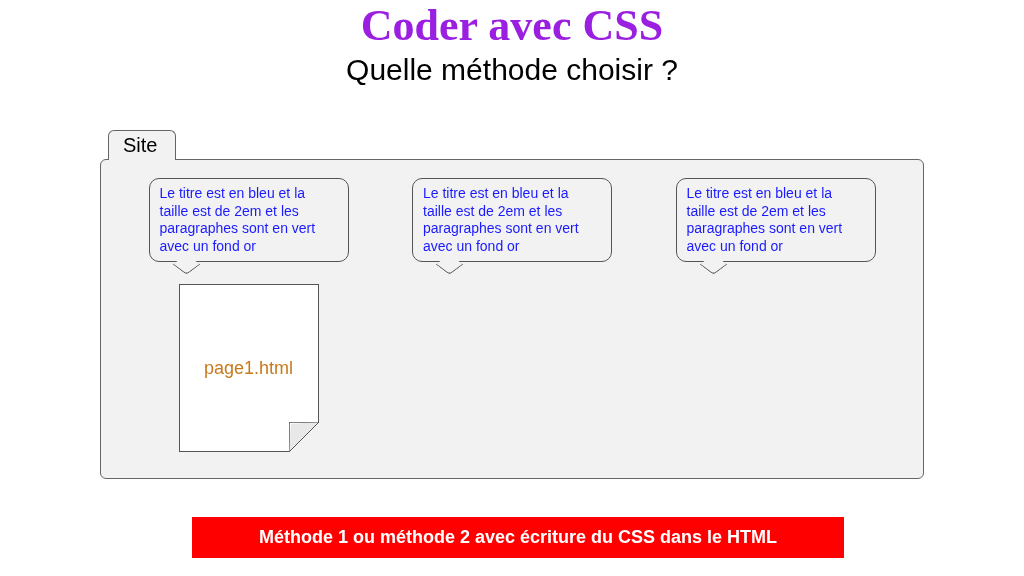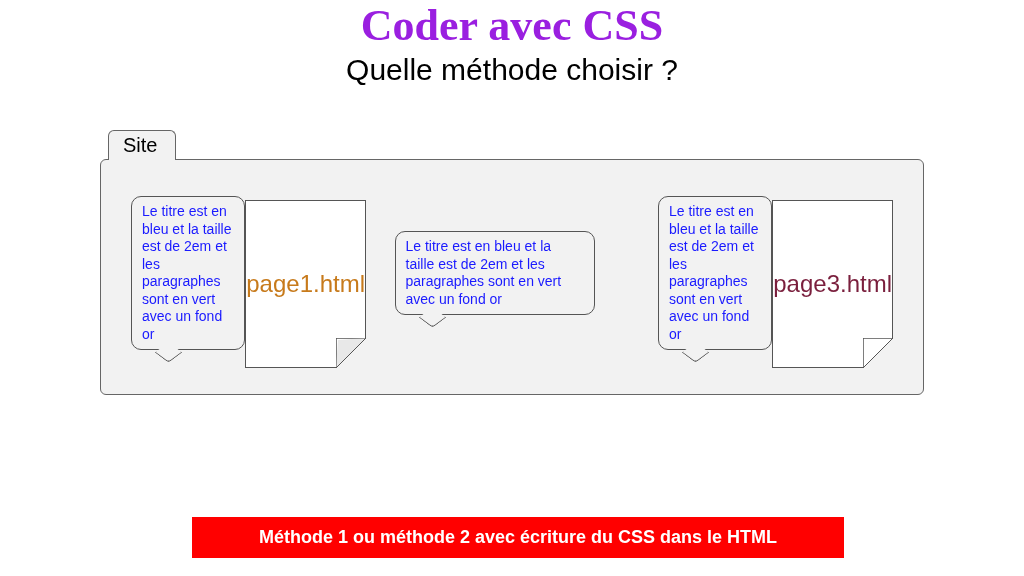--- a/index.html
+++ b/index.html
@@ -47,21 +47,21 @@
     border: 1px solid #666;
     border-radius: 6px;
     padding: 18px 30px 26px 30px;
     margin-top: -1px;
     display: flex;
     justify-content: space-between;
   }
   .col {
     width: 235px;
     display: flex;
-    flex-direction: row;
+    flex-direction: column;
     align-items: center;
   }
   .bubble {
     position: relative;
     background: #f2f2f2;
     border: 1px solid #555;
     border-radius: 10px;
     padding: 6px 10px;
     font-size: 14px;
     line-height: 1.25;
@@ -87,21 +87,21 @@
     width: 140px;
     height: 168px;
     background: #fff;
     border: 1px solid #555;
     position: relative;
     display: flex;
     align-items: center;
     justify-content: center;
   }
   .page .label {
-    font-size: 24px;
+    font-size: 18px;
   }
   .page svg.dogear {
     position: absolute;
     right: -1px;
     bottom: -1px;
   }
   .c1 { color: #c77a1b; }
   .c2 { color: #2e8b2e; }
   .c3 { color: #7a1f3d; }
   .banner {
@@ -142,28 +142,18 @@
         </svg>
       </div>
     </div>
 
     <div class="col">
       <div class="bubble">Le titre est en bleu et la taille est de 2em et les paragraphes sont en vert avec un fond or</div>
     </div>
 
     <div class="col">
       <div class="bubble">Le titre est en bleu et la taille est de 2em et les paragraphes sont en vert avec un fond or</div>
-      <div class="page">
-        <span class="label c3">page3.html</span>
-        <svg class="dogear" width="30" height="30">
-          <polygon points="0,30 30,0 30,30" fill="#f2f2f2"></polygon>
-          <polygon points="0,30 30,0 0,0" fill="#ffffff" stroke="#555" stroke-width="1"></polygon>
-          <line x1="0" y1="30" x2="30" y2="0" stroke="#555" stroke-width="1"></line>
-          <line x1="0" y1="30" x2="0" y2="0" stroke="#555" stroke-width="1"></line>
-          <line x1="0" y1="0" x2="30" y2="0" stroke="#555" stroke-width="1"></line>
-        </svg>
-      </div>
     </div>
 
   </div>
 </div>
 
 <div class="banner">Méthode 1 ou méthode 2 avec écriture du CSS dans le HTML</div>
 
 </body></html>

